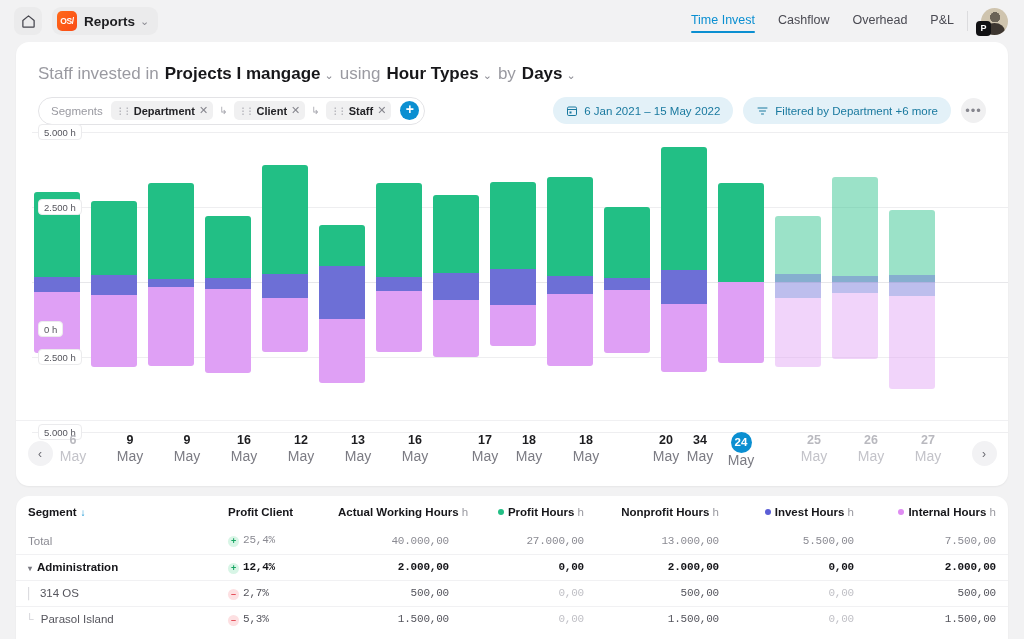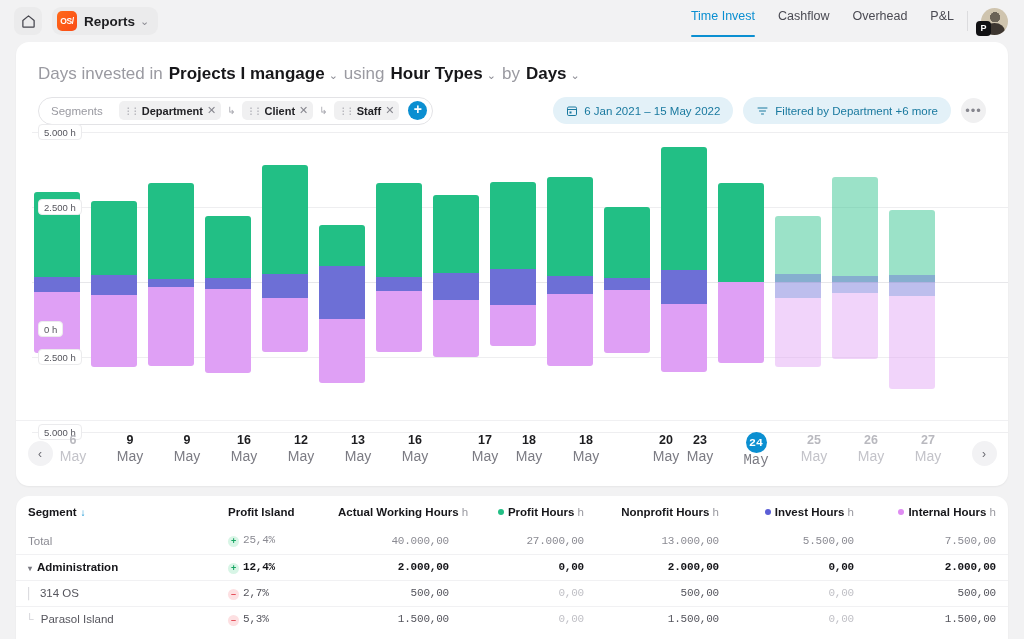--- a/index.html
+++ b/index.html
@@ -33,21 +33,21 @@
     background: linear-gradient(135deg,#ff6a1a,#fa4b16);
     color: #fff; font-size: 8.5px; font-weight: bold;
     display: flex; align-items: center; justify-content: center;
     letter-spacing: -0.3px;
   }
   .brand-name { font-size: 13.5px; font-weight: bold; color: #1d1d20; }
   .spacer { flex: 1 1 auto; }
   .navtabs { display: flex; align-items: center; gap: 23px; }
   .navtab {
     font-size: 12.5px; color: #4a4a52; cursor: pointer;
-    padding-bottom: 11px; position: relative; white-space: nowrap;
+    padding-bottom: 3px; position: relative; white-space: nowrap;
   }
   .navtab.active { color: #0b8fd1; font-weight: normal; }
   .navtab.active::after {
     content: ""; position: absolute; left: 0; right: 0; bottom: -3px;
     height: 2px; background: #0b8fd1; border-radius: 1px;
   }
   .divider-v { width: 1px; height: 20px; background: #dcdcde; margin: 0 13px; }
   .avatar-wrap { position: relative; width: 27px; height: 27px; cursor: pointer; }
   .avatar {
     width: 27px; height: 27px; border-radius: 50%;
@@ -84,21 +84,21 @@
   
   .filter-row {
     display: flex; align-items: center;
     padding: 11px 22px 0 22px; height: 42px;
   }
   .segments-pill {
     display: flex; align-items: center; gap: 6px;
     border: 1px solid #e3e3e6; border-radius: 16px;
     padding: 3px 5px 3px 12px; height: 28px;
   }
-  .segments-label { font-size: 11.5px; color: #9a9aa1; margin-right: 10px; }
+  .segments-label { font-size: 11.5px; color: #9a9aa1; margin-right: 2px; }
   .seg-chip {
     display: flex; align-items: center; gap: 4px;
     background: #f0f0f1; border-radius: 5px; padding: 3px 5px;
     font-size: 11px; font-weight: bold; color: #222226; cursor: pointer;
   }
   .grip { color: #b5b5bb; font-size: 9px; letter-spacing: -2px; }
   .chip-x { color: #86868e; font-size: 11px; font-weight: normal; cursor: pointer; }
   .seg-arrow { color: #a9a9b0; font-size: 10px; }
   .add-btn {
     width: 19px; height: 19px; border-radius: 50%; background: #0b8fd1;
@@ -219,21 +219,21 @@
   <div class="divider-v"></div>
   <div class="avatar-wrap">
     <div class="avatar"></div>
     <div class="avatar-badge">P</div>
   </div>
 </div>
 
 <div class="card chart-card">
 
   <div class="title-row">
-    <span class="t-muted">Days invested in</span>
+    <span class="t-muted">Staff invested in</span>
     <span class="t-strong">Projects I mangage</span>
     <span class="t-chev">⌄</span>
     <span class="t-muted">using</span>
     <span class="t-strong">Hour Types</span>
     <span class="t-chev">⌄</span>
     <span class="t-muted">by</span>
     <span class="t-strong">Days</span>
     <span class="t-chev">⌄</span>
   </div>
 
@@ -428,24 +428,24 @@
         </div>
         <div class="tick" style="left: 522px;">
           <div class="d">18</div>
           <div class="m">May</div>
         </div>
         <div class="tick" style="left: 602px;">
           <div class="d">20</div>
           <div class="m">May</div>
         </div>
         <div class="tick" style="left: 636px;">
-          <div class="d">23</div>
-          <div class="m">May</div>
-        </div>
-        <div class="tick today" style="left: 692px; font-family: Liberation Mono, monospace;">
+          <div class="d">34</div>
+          <div class="m">May</div>
+        </div>
+        <div class="tick today" style="left: 677px;">
           <div class="d">24</div>
           <div class="m">May</div>
         </div>
         <div class="tick dim" style="left: 750px;">
           <div class="d">25</div>
           <div class="m">May</div>
         </div>
         <div class="tick dim" style="left: 807px;">
           <div class="d">26</div>
           <div class="m">May</div>
@@ -471,21 +471,21 @@
         <col style="width:135px">
         <col style="width:135px">
         <col style="width:142px">
     </colgroup>
     <thead>
       <tr>
         <th class="left">
           <span>Segment</span><span class="sortarrow">↓</span>
         </th>
         <th style="text-align:left">
-          <span>Profit Island</span>
+          <span>Profit Client</span>
         </th>
         <th>
           <span>Actual Working Hours</span>
           <span class="unit">h</span>
         </th>
         <th>
           <span class="legend-dot" style="background:#22bf85"></span><span>Profit Hours</span>
           <span class="unit">h</span>
         </th>
         <th>

